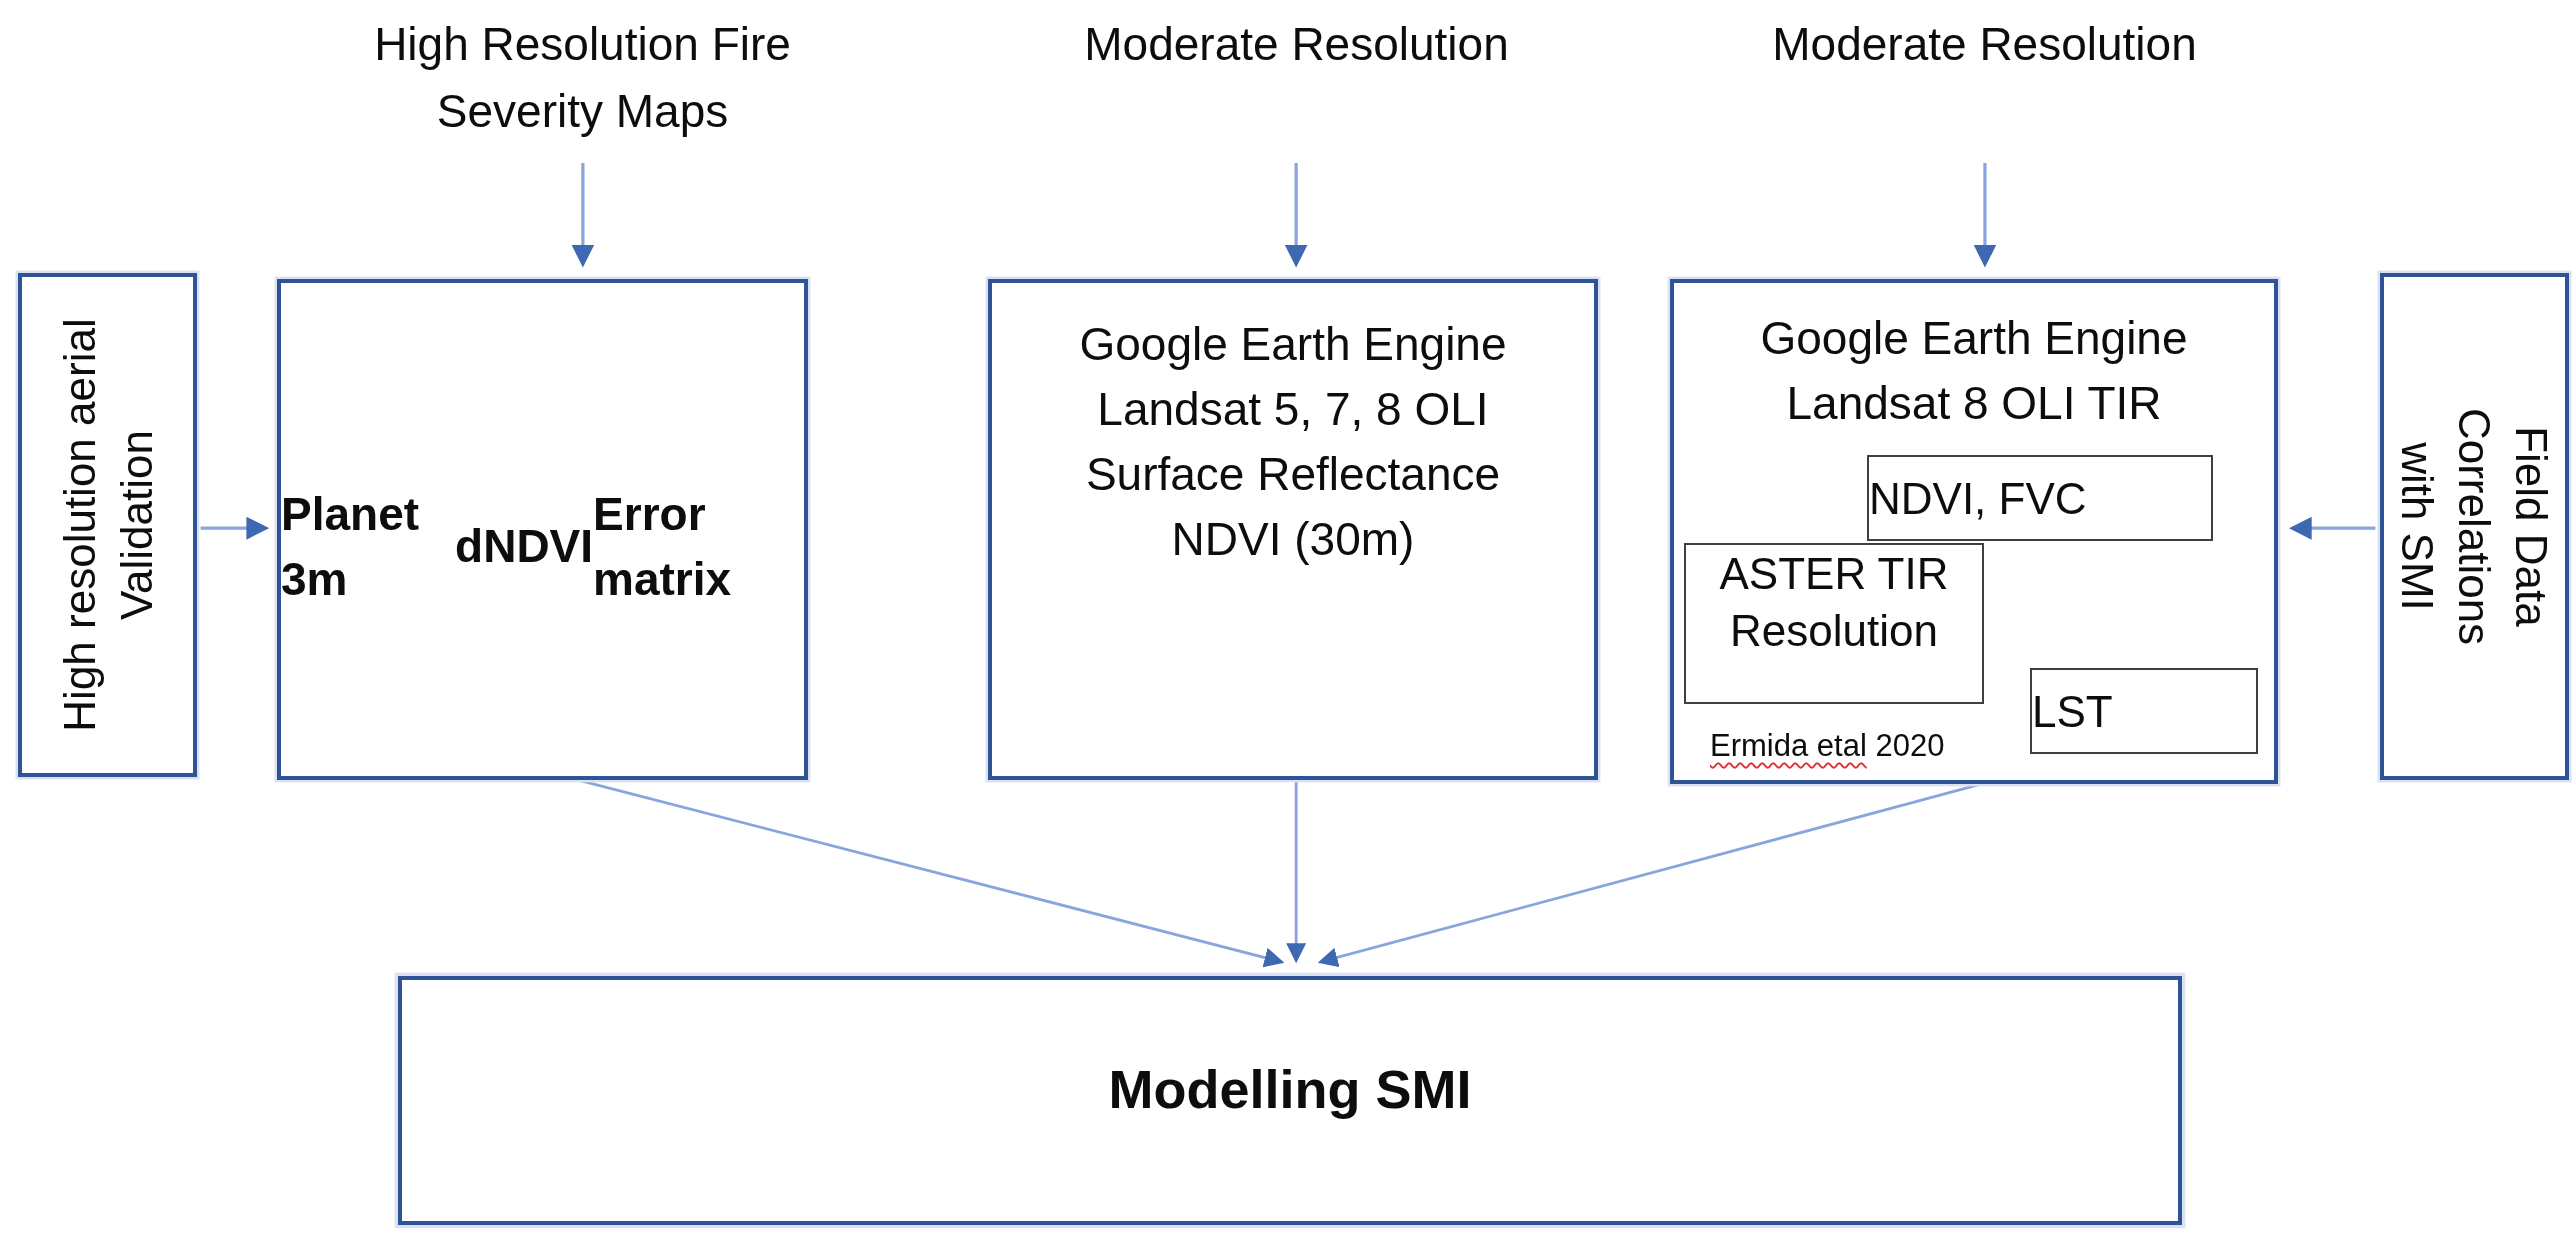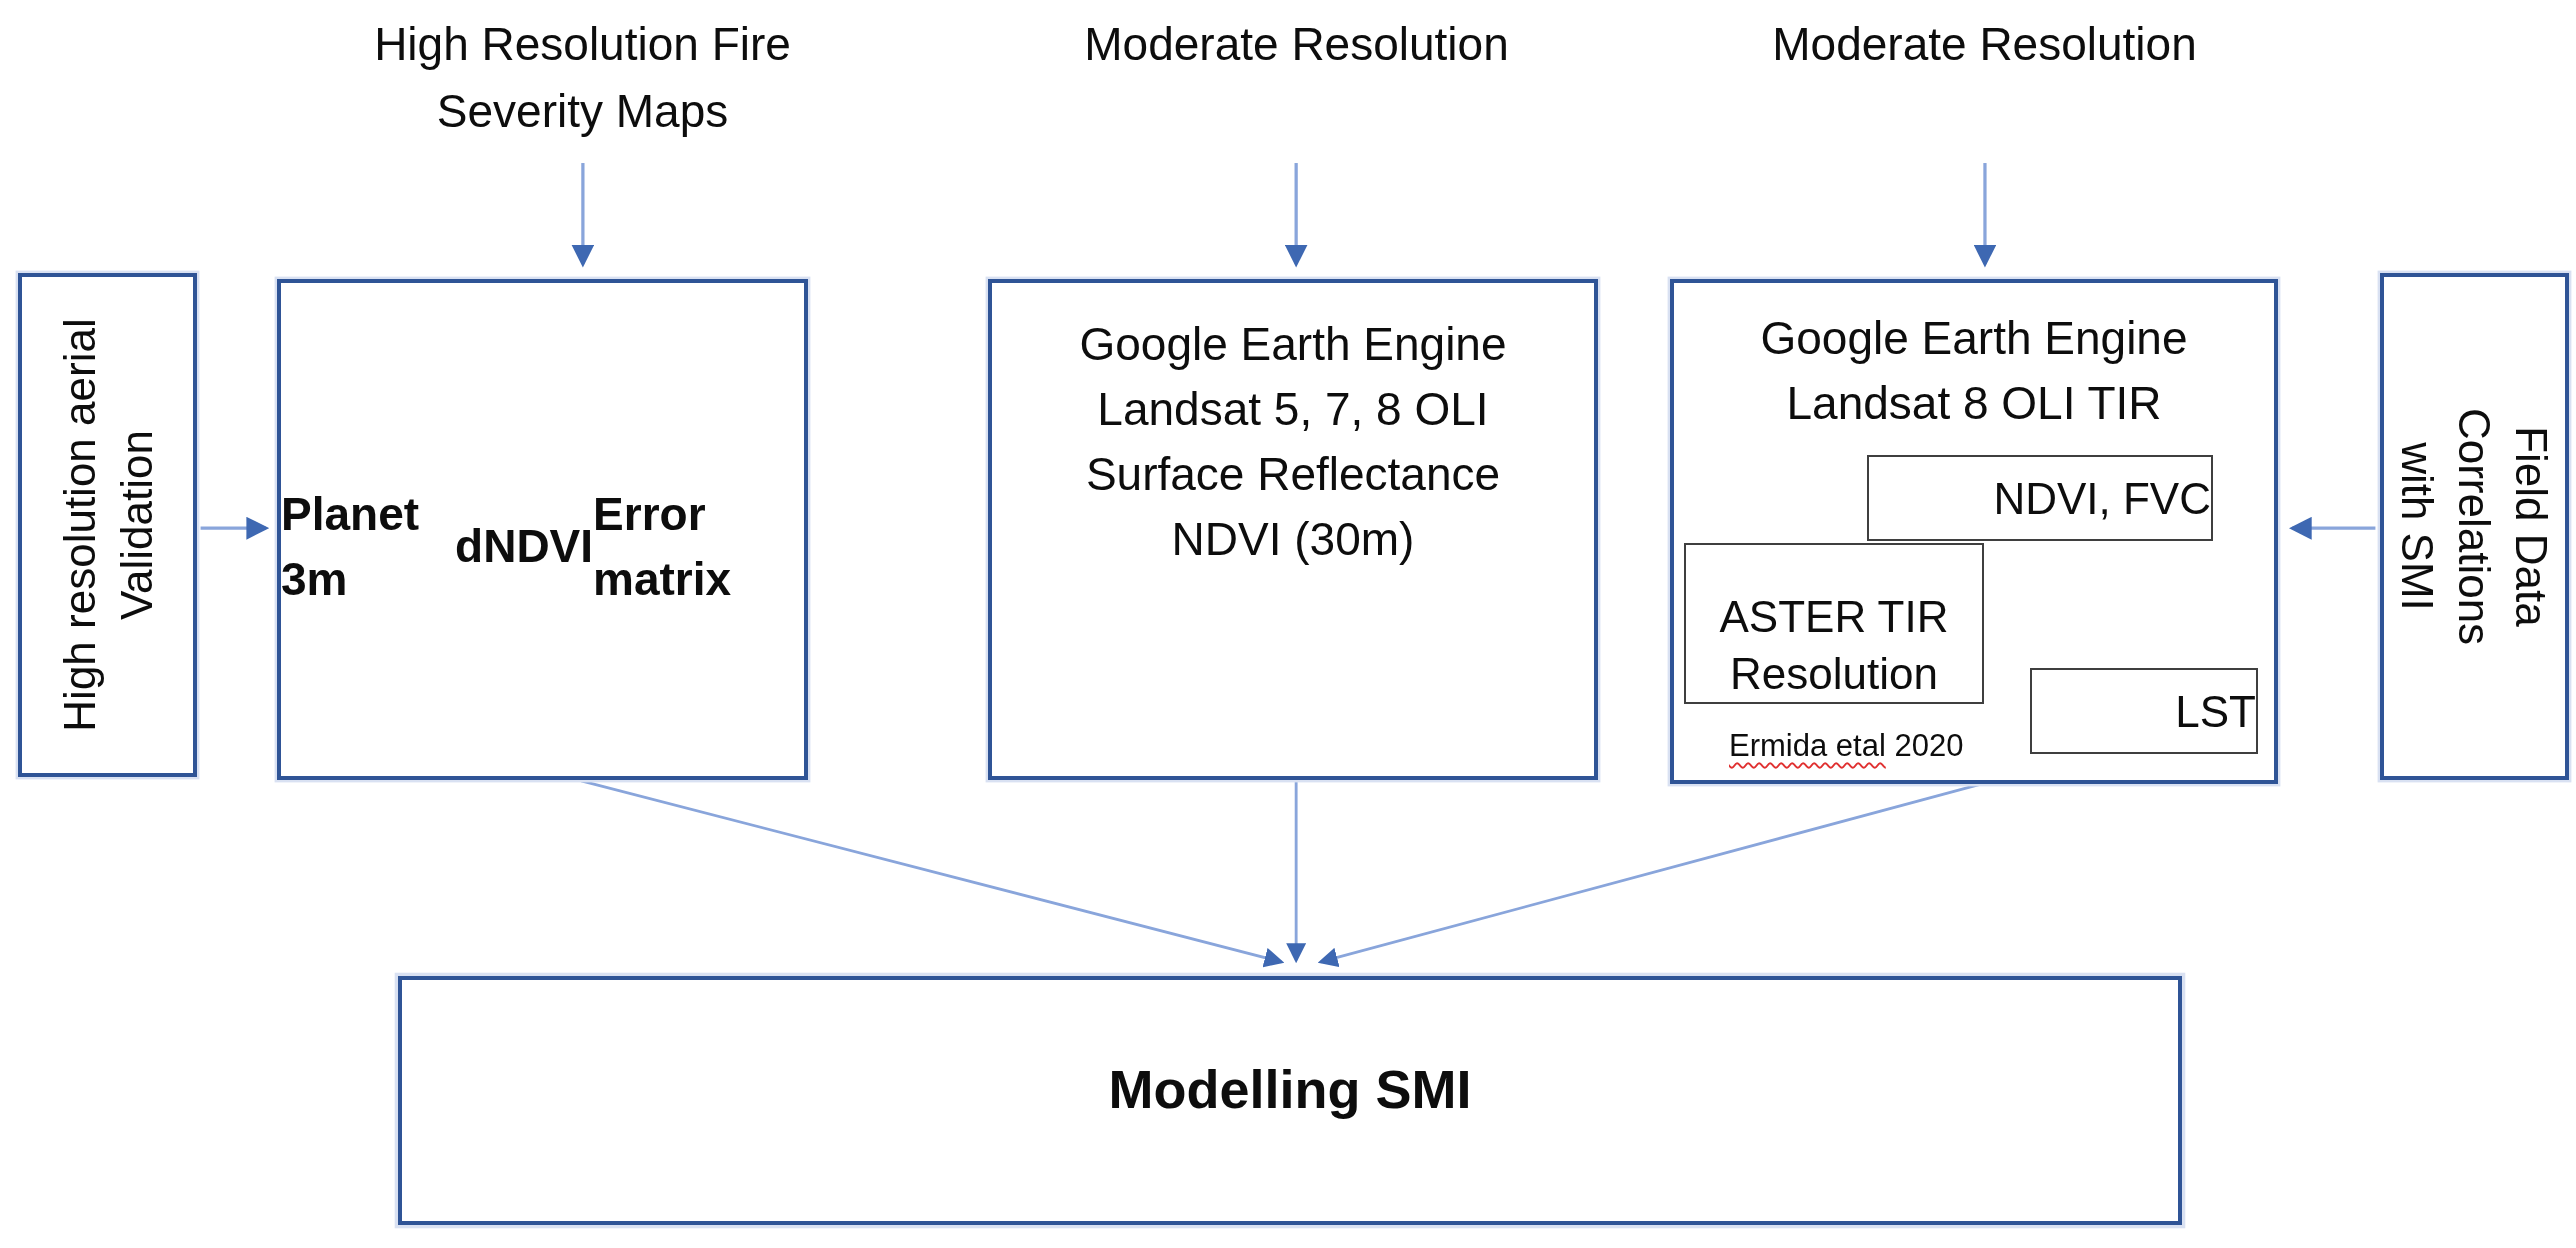--- a/index.html
+++ b/index.html
@@ -40,37 +40,36 @@
   .box-planet .spacer{height:130px;}
   .box-gee{left:988px;top:279px;width:610px;height:501px;display:flex;flex-direction:column;align-items:center;padding-top:29px;}
   .box-gee .line{font-size:46px;line-height:65px;}
   .box-tir{left:1670px;top:279px;width:608px;height:505px;}
   .box-tir .title{position:absolute;left:0;right:0;top:23px;text-align:center;font-size:46px;line-height:65px;}
   .box-lvert{left:18px;top:273px;width:179px;height:504px;}
   .box-rvert{left:2380px;top:273px;width:189px;height:507px;}
 
   .inner-box{
     position:absolute;background:#fff;border:2.4px solid var(--inner);
-    display:flex;align-items:center;justify-content:flex-end;
+    display:flex;align-items:center;justify-content:flex-start;
     font-size:44px;line-height:57px;text-align:center;z-index:3;
   }
   .inner-ndvi{left:1867px;top:455px;width:346px;height:86px;}
   .inner-aster{left:1684px;top:543px;width:300px;height:161px;flex-direction:column;}
   .inner-lst{left:2030px;top:668px;width:228px;height:86px;}
 
   .citation{
     position:absolute;left:1710px;top:727px;font-size:31px;line-height:37px;z-index:3;
   }
   .citation .wavy{
     text-decoration:underline;
     text-decoration-style:wavy;
     text-decoration-color:#E03030;
     text-decoration-thickness:2.4px;
     text-underline-offset:5.7px;
-    margin-left:19px;
   }
 
   .box-model{
     left:398px;top:976px;width:1784px;height:249px;border-width:4.9px;
     box-shadow:0 0 0 3.3px var(--halo);
     display:flex;align-items:center;justify-content:center;padding-bottom:24px;
   }
   .box-model .label{font-size:54px;font-weight:bold;}
 </style>
 </head>

